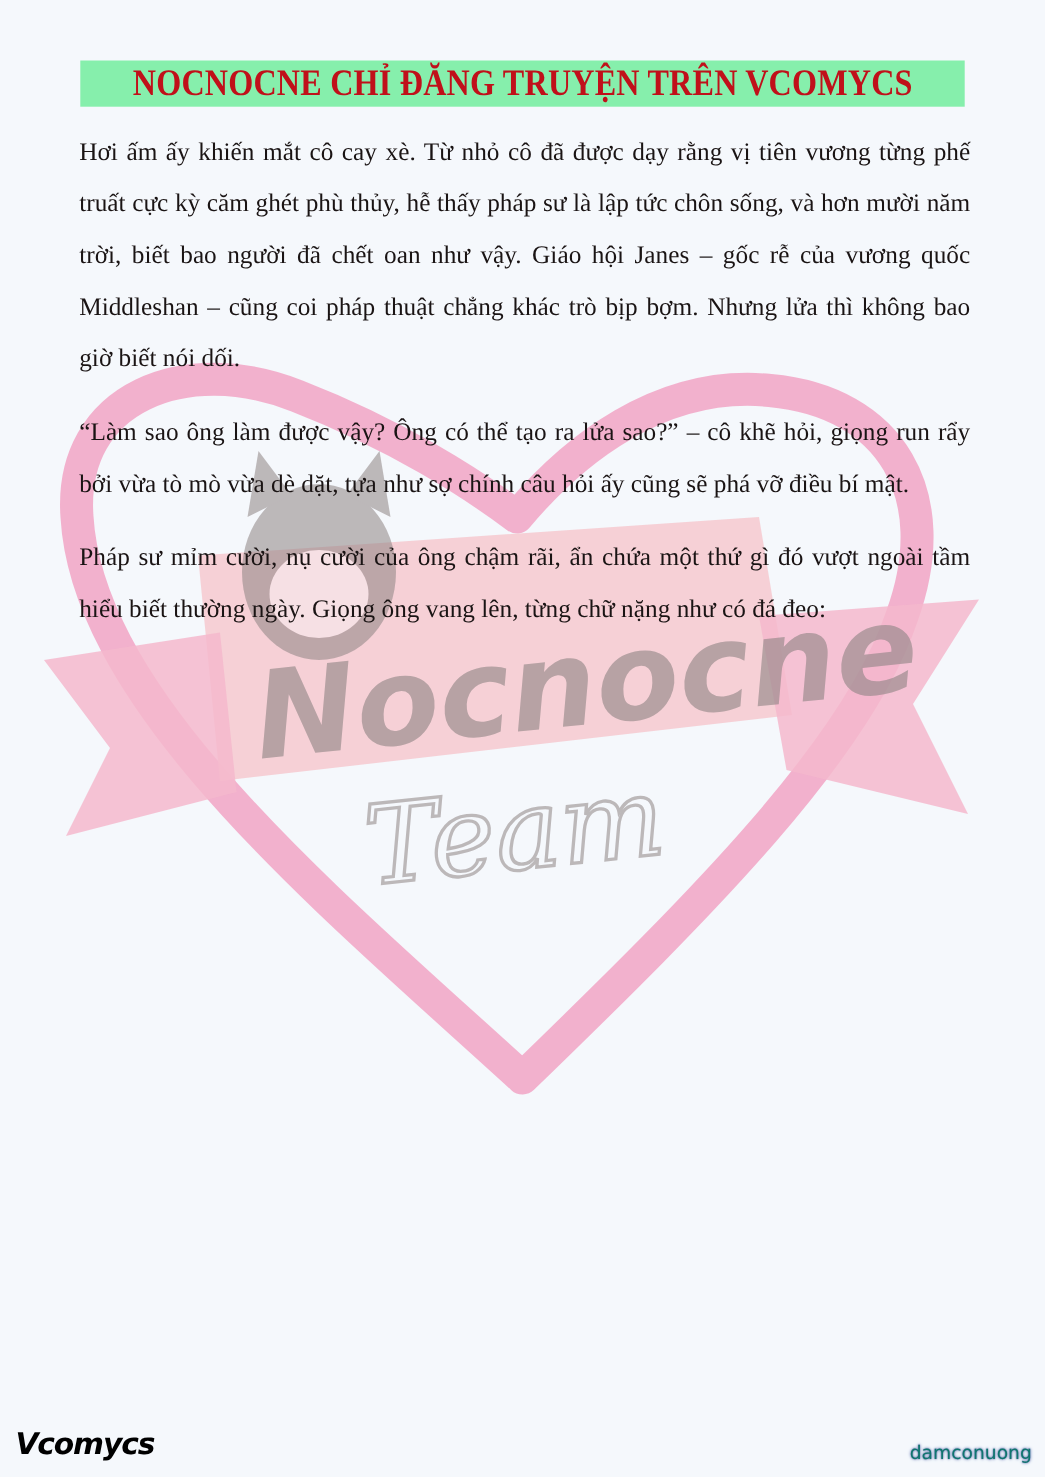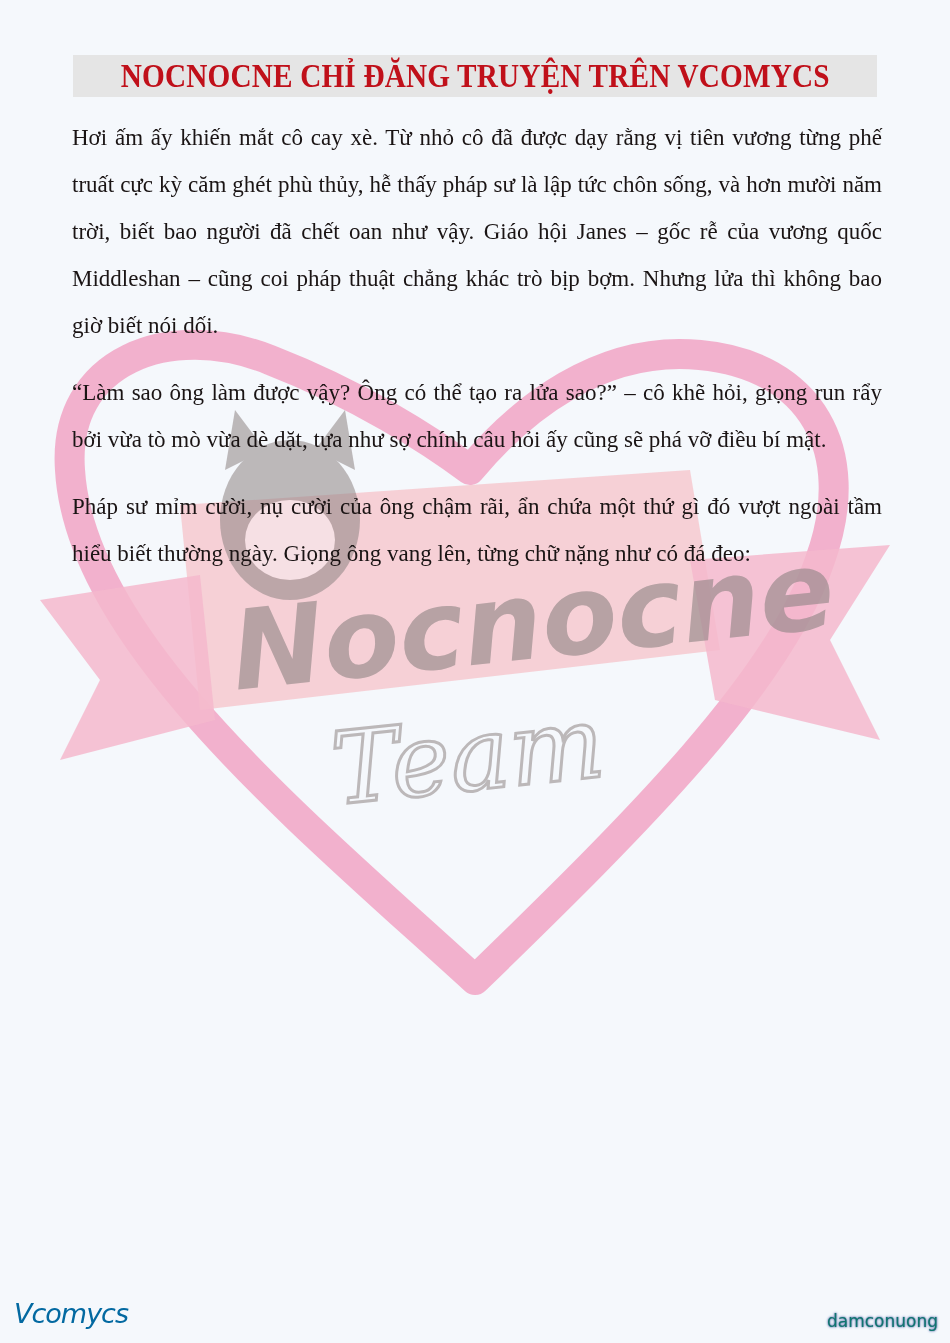--- a/index.html
+++ b/index.html
@@ -5,35 +5,35 @@
     html, body { margin: 0; padding: 0; }
     body {
       width: 950px; height: 1343px; overflow: hidden;
       background: #f5f8fc; position: relative;
       font-family: "Liberation Serif", "DejaVu Serif", serif;
     }
     .page { position: absolute; inset: 0; }
     .watermark { position: absolute; left: 0; top: 0; width: 950px; height: 1343px; z-index: 0; pointer-events: none; }
     .header {
       position: absolute; left: 73px; top: 55px; width: 804px; height: 42px;
-      background: #e5e5e5; z-index: 2;
+      background: #86efac; z-index: 2;
       display: flex; align-items: center; justify-content: center;
     }
     .header-title {
       color: #c0101a; font-weight: bold; font-size: 34px; letter-spacing: 0.2px;
       font-family: "Liberation Serif", serif; transform: scaleX(0.86); white-space: nowrap;
     }
     .content {
       position: absolute; left: 72px; top: 114px; width: 810px; z-index: 2;
       color: #1a1414; font-size: 23px; line-height: 47px;
     }
     .content p { margin: 0 0 20px 0; text-align: justify; text-align-last: left; }
     .footer-logo {
       position: absolute; left: 14px; top: 1298px; z-index: 2;
-      color: #0369a1; font-family: "DejaVu Sans", sans-serif; font-style: italic; font-weight: normal;
+      color: #000000; font-family: "DejaVu Sans", sans-serif; font-style: italic; font-weight: bold;
       font-size: 27px; letter-spacing: -1px;
     }
     .footer-credit {
       position: absolute; right: 12px; top: 1311px; z-index: 2;
       color: #0f766e; font-family: "DejaVu Sans", sans-serif; font-size: 17px;
       text-shadow: 0 0 3px #7f8fbf, 0 0 2px #7f8fbf, 0 0 1px #6a7bb0;
     }
   </style>
 </head>
 <body>

